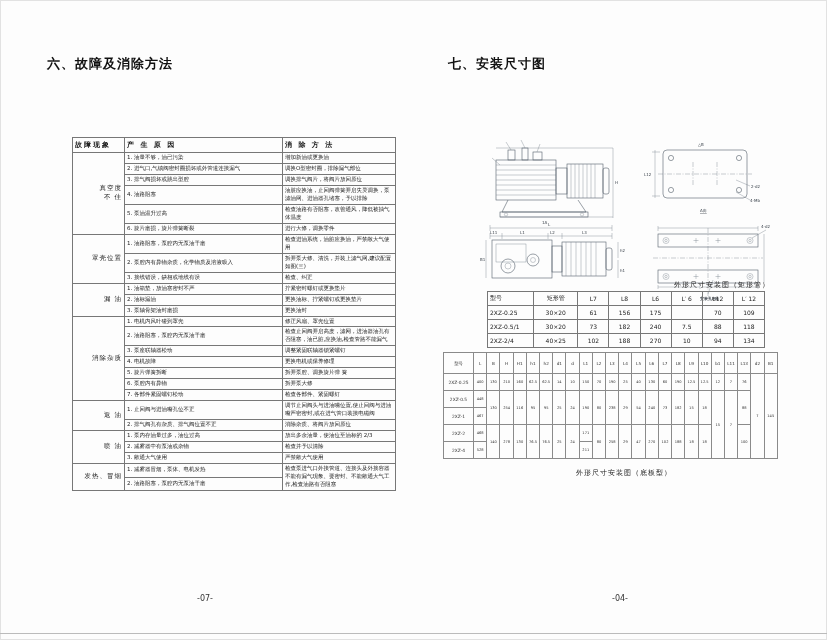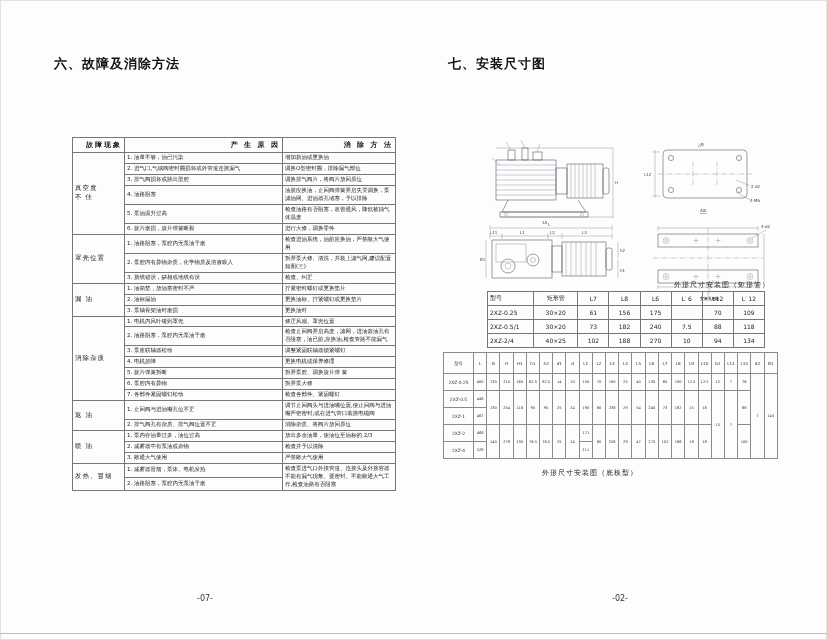--- a/index.html
+++ b/index.html
@@ -1,47 +1,47 @@
 <!DOCTYPE html>
 <html><head>
 <meta charset="utf-8">
 <style>
   html,body{margin:0;padding:0;}
   body{width:827px;height:640px;background:#fdfdfd;position:relative;overflow:hidden;
        font-family:"DejaVu Sans","Liberation Sans",sans-serif;color:#222;}
   .frame{position:absolute;inset:0;border:1px solid #e2e2e2;}
   .bottom-rule{position:absolute;left:0;right:0;bottom:6px;height:1px;background:#bbb;}
   .sec-title{position:absolute;font-size:13px;font-weight:bold;letter-spacing:1px;color:#111;}
-  #left-title{left:54px;top:55px;}
+  #left-title{left:47px;top:55px;}
   #right-title{left:448px;top:55px;}
   .pagenum{position:absolute;font-size:8px;color:#333;}
   #pn-left{left:197px;top:594px;}
   #pn-right{left:612px;top:594px;}
 
   
   #fault-table{position:absolute;left:72px;top:137px;width:323px;border-collapse:collapse;
                table-layout:fixed;}
   #fault-table th,#fault-table td{border:0.5px solid #777;font-weight:normal;
       font-size:5.5px;line-height:1.45;padding:1px 2px;vertical-align:middle;color:#222;}
-  #fault-table th{font-size:7px;font-weight:bold;letter-spacing:2px;text-align:right;height:12px;}
-  #fault-table td.phen{text-align:left;white-space:pre-line;font-size:6.5px;letter-spacing:1px;}
+  #fault-table th{font-size:7px;font-weight:bold;letter-spacing:2px;text-align:left;height:12px;}
+  #fault-table td.phen{text-align:right;white-space:pre-line;font-size:6.5px;letter-spacing:1px;}
   #fault-table col.c1{width:52px;} #fault-table col.c2{width:158px;} #fault-table col.c3{width:113px;}
 
   
   #drawings{position:absolute;left:478px;top:120px;width:302px;height:192px;}
   #drawings svg{width:100%;height:100%;}
   .dline{stroke:#55606b;stroke-width:0.6;fill:none;}
   .dthin{stroke:#76818c;stroke-width:0.4;fill:none;}
   .dcl{stroke:#76818c;stroke-width:0.4;fill:none;stroke-dasharray:5 1.5 1 1.5;}
   .dtxt{font-size:4px;fill:#3a424b;}
 
   
   .caption{position:absolute;font-size:7px;color:#222;letter-spacing:1px;}
   #cap-tube{left:330px;top:280px;width:440px;text-align:right;}
-  #cap-base{left:420px;top:468px;width:340px;text-align:center;}
+  #cap-base{left:454px;top:468px;width:340px;text-align:center;}
   #tube-table{position:absolute;left:487px;top:291px;width:278px;border-collapse:collapse;table-layout:fixed;}
   #tube-table th,#tube-table td{border:0.5px solid #777;font-weight:normal;font-size:6px;
       padding:0 2px;height:13px;text-align:center;color:#222;}
   #tube-table th{font-size:6px;}
   #tube-table th:first-child,#tube-table td:first-child{text-align:left;}
   #tube-table col.m{width:46px;} #tube-table col.t{width:44px;} #tube-table col.n{width:31px;}
 
   
   #base-table{position:absolute;left:443px;top:352px;width:335px;border-collapse:collapse;table-layout:fixed;}
   #base-table th,#base-table td{border:0.4px solid #8a8a8a;font-weight:normal;font-size:3.6px;
@@ -469,14 +469,14 @@
       <tr>
         <td class="m">2XZ-4</td>
         <td>528</td>
         <td>211</td>
       </tr>
     </tbody>
 </table>
 <div id="cap-base" class="caption">外形尺寸安装图（底板型）</div>
 
 <div id="pn-left" class="pagenum">-07-</div>
-<div id="pn-right" class="pagenum">-02-</div>
+<div id="pn-right" class="pagenum">-04-</div>
 <div class="bottom-rule"></div>
 
 </body></html>

